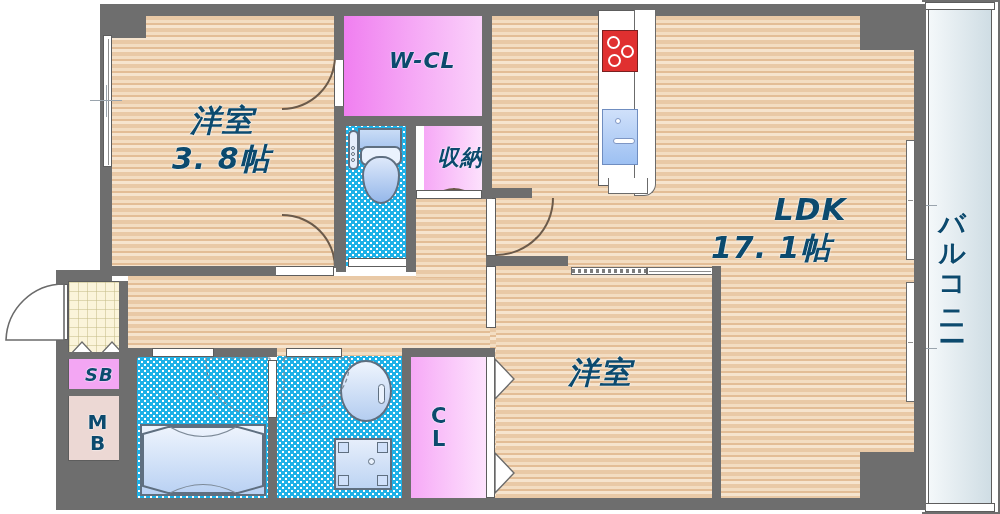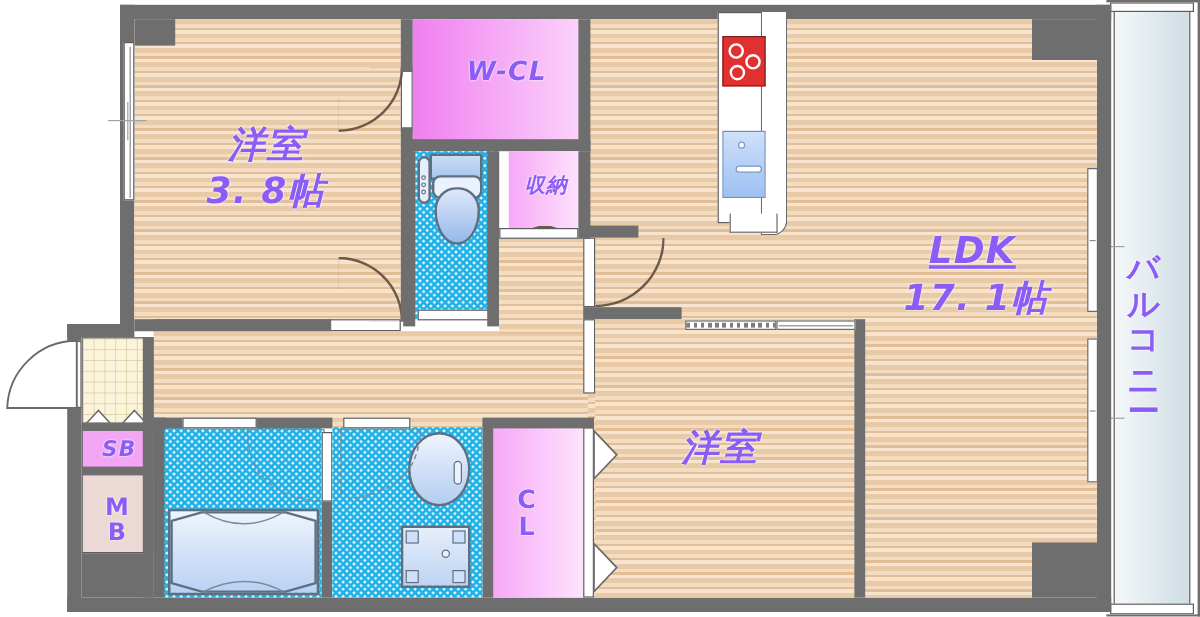--- a/index.html
+++ b/index.html
@@ -38,28 +38,28 @@
   }
   .balcony{background:linear-gradient(to right,#f4f8fa,#cfdde4);}
   .wall{background:#6e6e6e;}
   .column{background:#6e6e6e;}
   .white{background:#ffffff;}
 
   .brd{border:1px solid #5d5d5d;}
 
   
   .lbl{
-    position:absolute;color:#8b5cf6;font-weight:bold;font-style:italic;
+    position:absolute;color:#0c4a6e;font-weight:bold;font-style:italic;
     font-family:"DejaVu Sans","Liberation Sans",sans-serif;
     white-space:nowrap;letter-spacing:1px;
     text-shadow:0 0 1px #fff,0 0 2px #fff;
   }
   .lbl-room{font-size:31px;}
   .lbl-area{font-size:30px;}
-  .lbl-sm{font-size:17px;}
+  .lbl-sm{font-size:22px;}
   .lbl-wcl{font-size:22px;}
   .lbl-mb{font-size:20px;font-style:normal;line-height:21px;text-align:center;}
   .lbl-cl{font-size:21px;font-style:normal;line-height:23px;text-align:center;}
   .lbl-vert{
     font-size:27px;font-style:normal;font-weight:bold;
     writing-mode:vertical-rl;text-orientation:upright;letter-spacing:3px;
   }
   .swing{position:absolute;border:2px solid #6b5a4a;background:transparent;}
   .swing.br{border-top:none;border-left:none;border-bottom-right-radius:100%;}
   .swing.tr{border-bottom:none;border-left:none;border-top-right-radius:100%;}
@@ -112,22 +112,22 @@
 
   <div class="abs wall" style="left:56px;top:498px;width:870px;height:12px;"></div>
 
   <div class="abs wall" style="left:914px;top:4px;width:12px;height:506px;"></div>
 
   <div class="abs floor" style="left:490px;top:16px;width:424px;height:482px;"></div>
 
   <div class="abs column" style="left:860px;top:16px;width:56px;height:34px;"></div>
   <div class="abs column" style="left:860px;top:452px;width:56px;height:46px;"></div>
 
-  <div class="lbl lbl-room" style="left:774px;top:191px;text-decoration:underline;">LDK</div>
-  <div class="lbl lbl-area" style="left:753px;top:228px;">17. 1帖</div>
+  <div class="lbl lbl-room" style="left:774px;top:191px;">LDK</div>
+  <div class="lbl lbl-area" style="left:711px;top:228px;">17. 1帖</div>
 
   <div class="abs slidewin" style="left:906px;top:140px;width:9px;height:120px;"></div>
   <div class="abs slidewin" style="left:906px;top:282px;width:9px;height:120px;"></div>
 
   <div class="abs white brd" style="left:598px;top:10px;width:44px;height:176px;"></div>
   <div class="abs white" style="left:634px;top:10px;width:22px;height:186px;border:1px solid #6b6b6b;border-top:none;border-bottom-right-radius:12px;"></div>
   <div class="abs white" style="left:608px;top:178px;width:40px;height:16px;border:1px solid #6b6b6b;border-top:none;"></div>
 
   <div class="abs stove" style="left:602px;top:30px;width:36px;height:42px;">
     <div class="burner" style="left:4px;top:5px;width:9px;height:9px;"></div>

